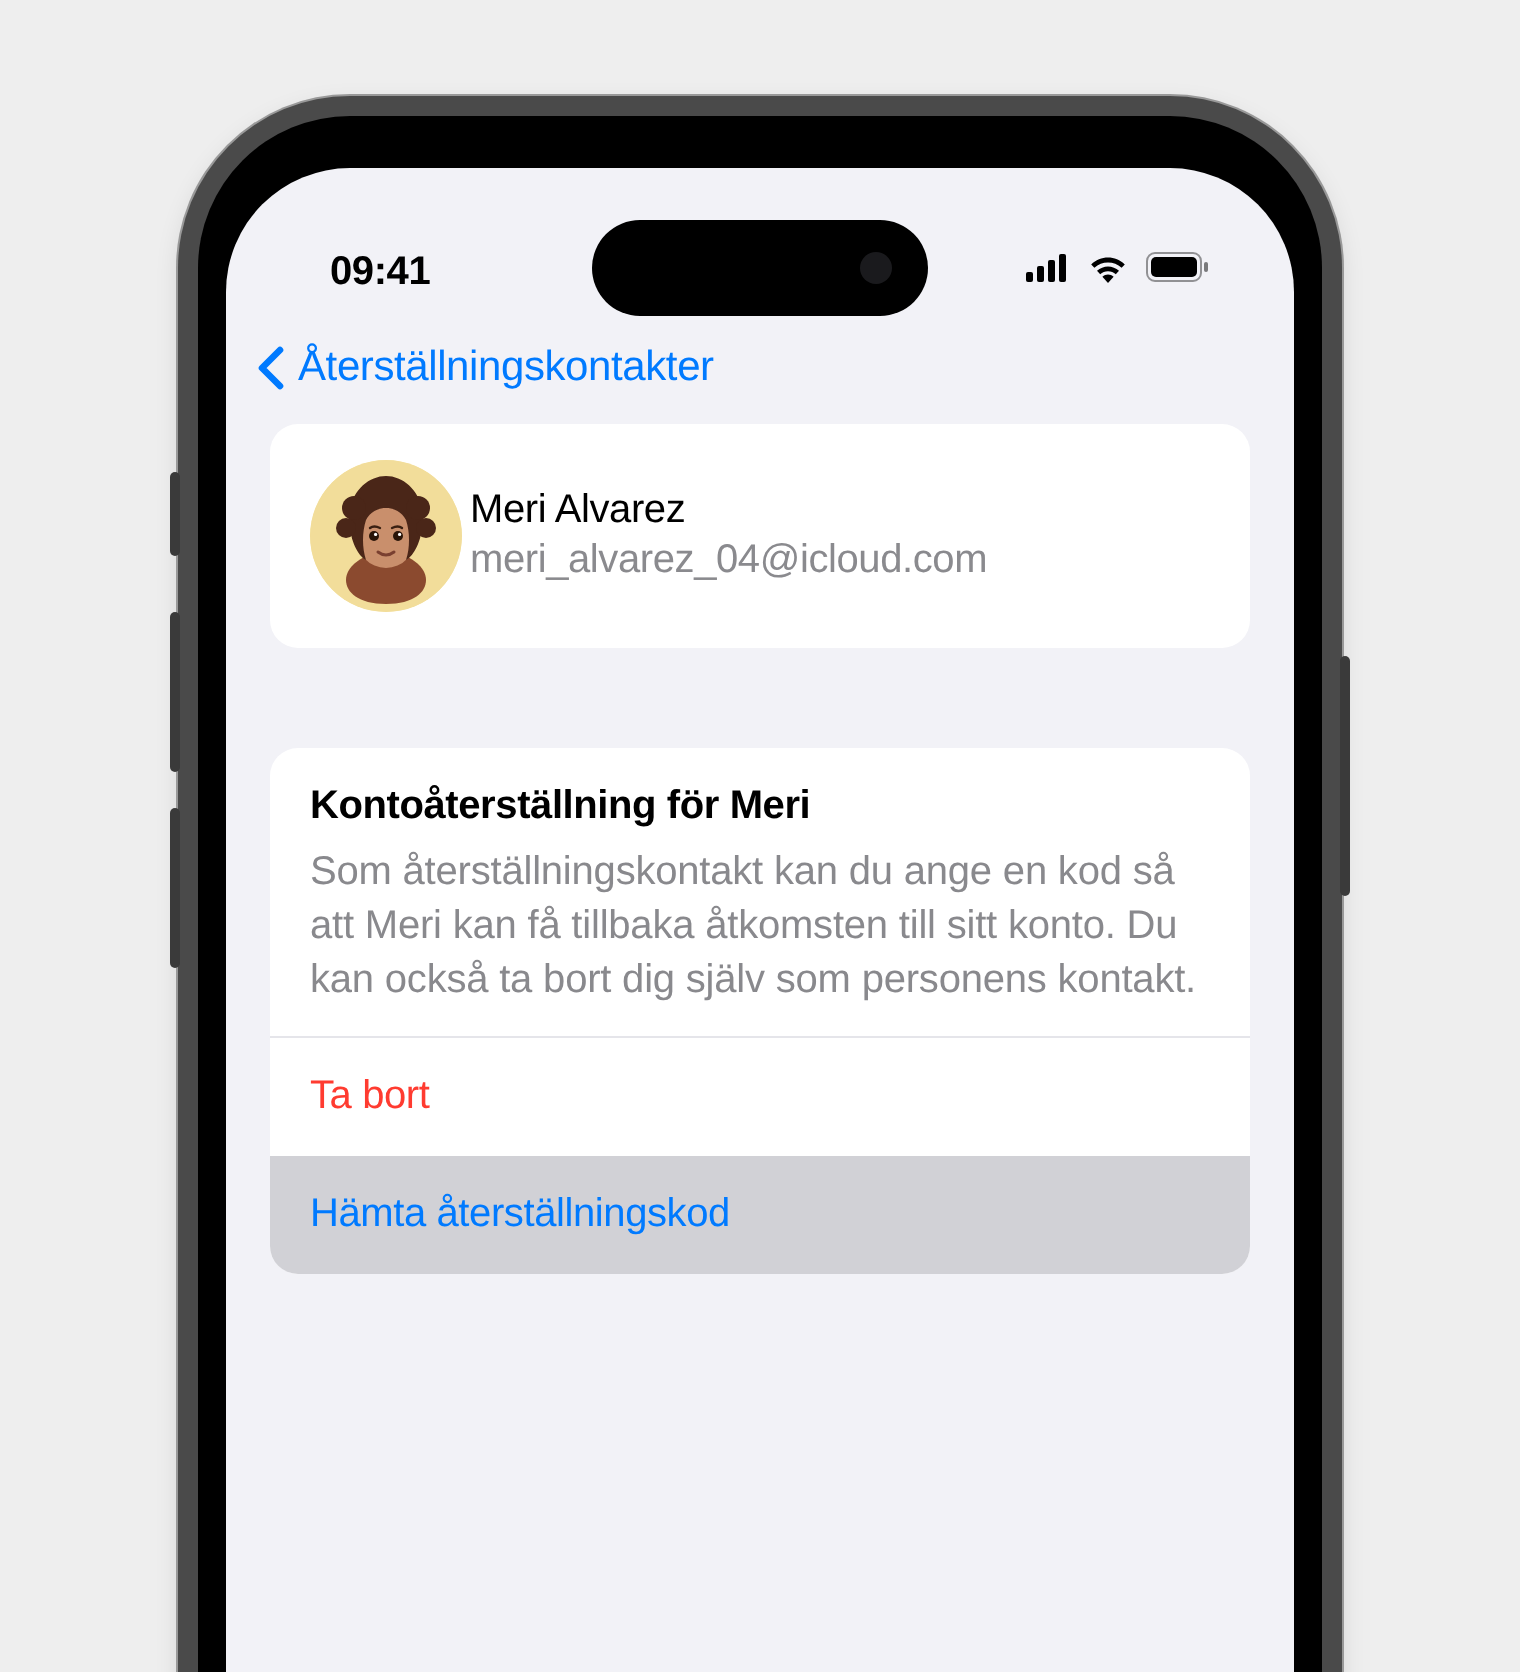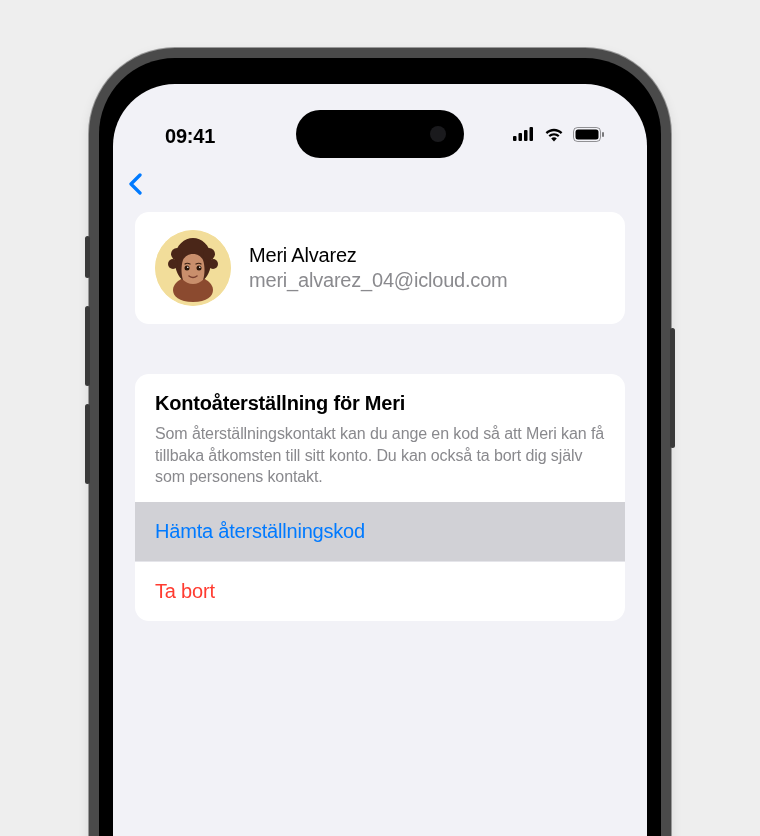--- a/index.html
+++ b/index.html
@@ -112,21 +112,21 @@
     }
     .card {
       background: #fff;
       border-radius: 14px;
       overflow: hidden;
     }
     .contact-card {
       display: flex;
       align-items: center;
       padding: 18px 20px;
-      gap: 18px;
+      gap: 4px;
     }
     .avatar {
       width: 76px;
       height: 76px;
       border-radius: 50%;
       background: #f5e4a8;
       display: flex;
       align-items: center;
       justify-content: center;
       overflow: hidden;
@@ -155,21 +155,21 @@
       padding: 18px 20px 14px 20px;
     }
     .section-title {
       font-size: 20px;
       font-weight: 600;
       color: #000;
       margin-bottom: 8px;
       letter-spacing: -0.2px;
     }
     .section-desc {
-      font-size: 16px;
+      font-size: 20px;
       color: #89898d;
       line-height: 1.35;
       letter-spacing: -0.1px;
     }
     .action-row {
       padding: 18px 20px;
       font-size: 20px;
       letter-spacing: -0.2px;
     }
     .action-primary {
@@ -221,20 +221,21 @@
           </span>
         </div>
       </div>
 
       <div class="nav-bar">
         <span class="back-chevron">
           <svg width="15" height="22" viewBox="0 0 15 22">
             <path d="M12 2 L3 11 L12 20" stroke="#007aff" stroke-width="3.3" stroke-linecap="round" stroke-linejoin="round" fill="none"></path>
           </svg>
         </span>
+        <span class="nav-title">Återställningskontakter</span>
       </div>
 
       <div class="content">
 
         <div class="card contact-card">
           <div class="avatar">
             <svg width="76" height="76" viewBox="0 0 76 76">
               <circle cx="38" cy="38" r="38" fill="#f2dd9a"></circle>
               <path d="M38 72 C24 72 18 66 18 60 C18 54 24 50 28 48 L48 48 C52 50 58 54 58 60 C58 66 52 72 38 72 Z" fill="#8b4a2f"></path>
               <ellipse cx="38" cy="38" rx="15" ry="16" fill="#c98f6c"></ellipse>
@@ -256,20 +257,20 @@
             <div class="contact-name">Meri Alvarez</div>
             <div class="contact-email">meri_alvarez_04@icloud.com</div>
           </div>
         </div>
 
         <div class="card section-card">
           <div class="section-header">
             <div class="section-title">Kontoåterställning för Meri</div>
             <div class="section-desc">Som återställningskontakt kan du ange en kod så att Meri kan få tillbaka åtkomsten till sitt konto. Du kan också ta bort dig själv som personens kontakt.</div>
           </div>
+          <div class="action-row action-destructive">Ta bort</div>
           <div class="action-row action-primary">Hämta återställningskod</div>
-          <div class="action-row action-destructive">Ta bort</div>
         </div>
 
       </div>
     </div>
   </div>
 </div>
 
 </body></html>

